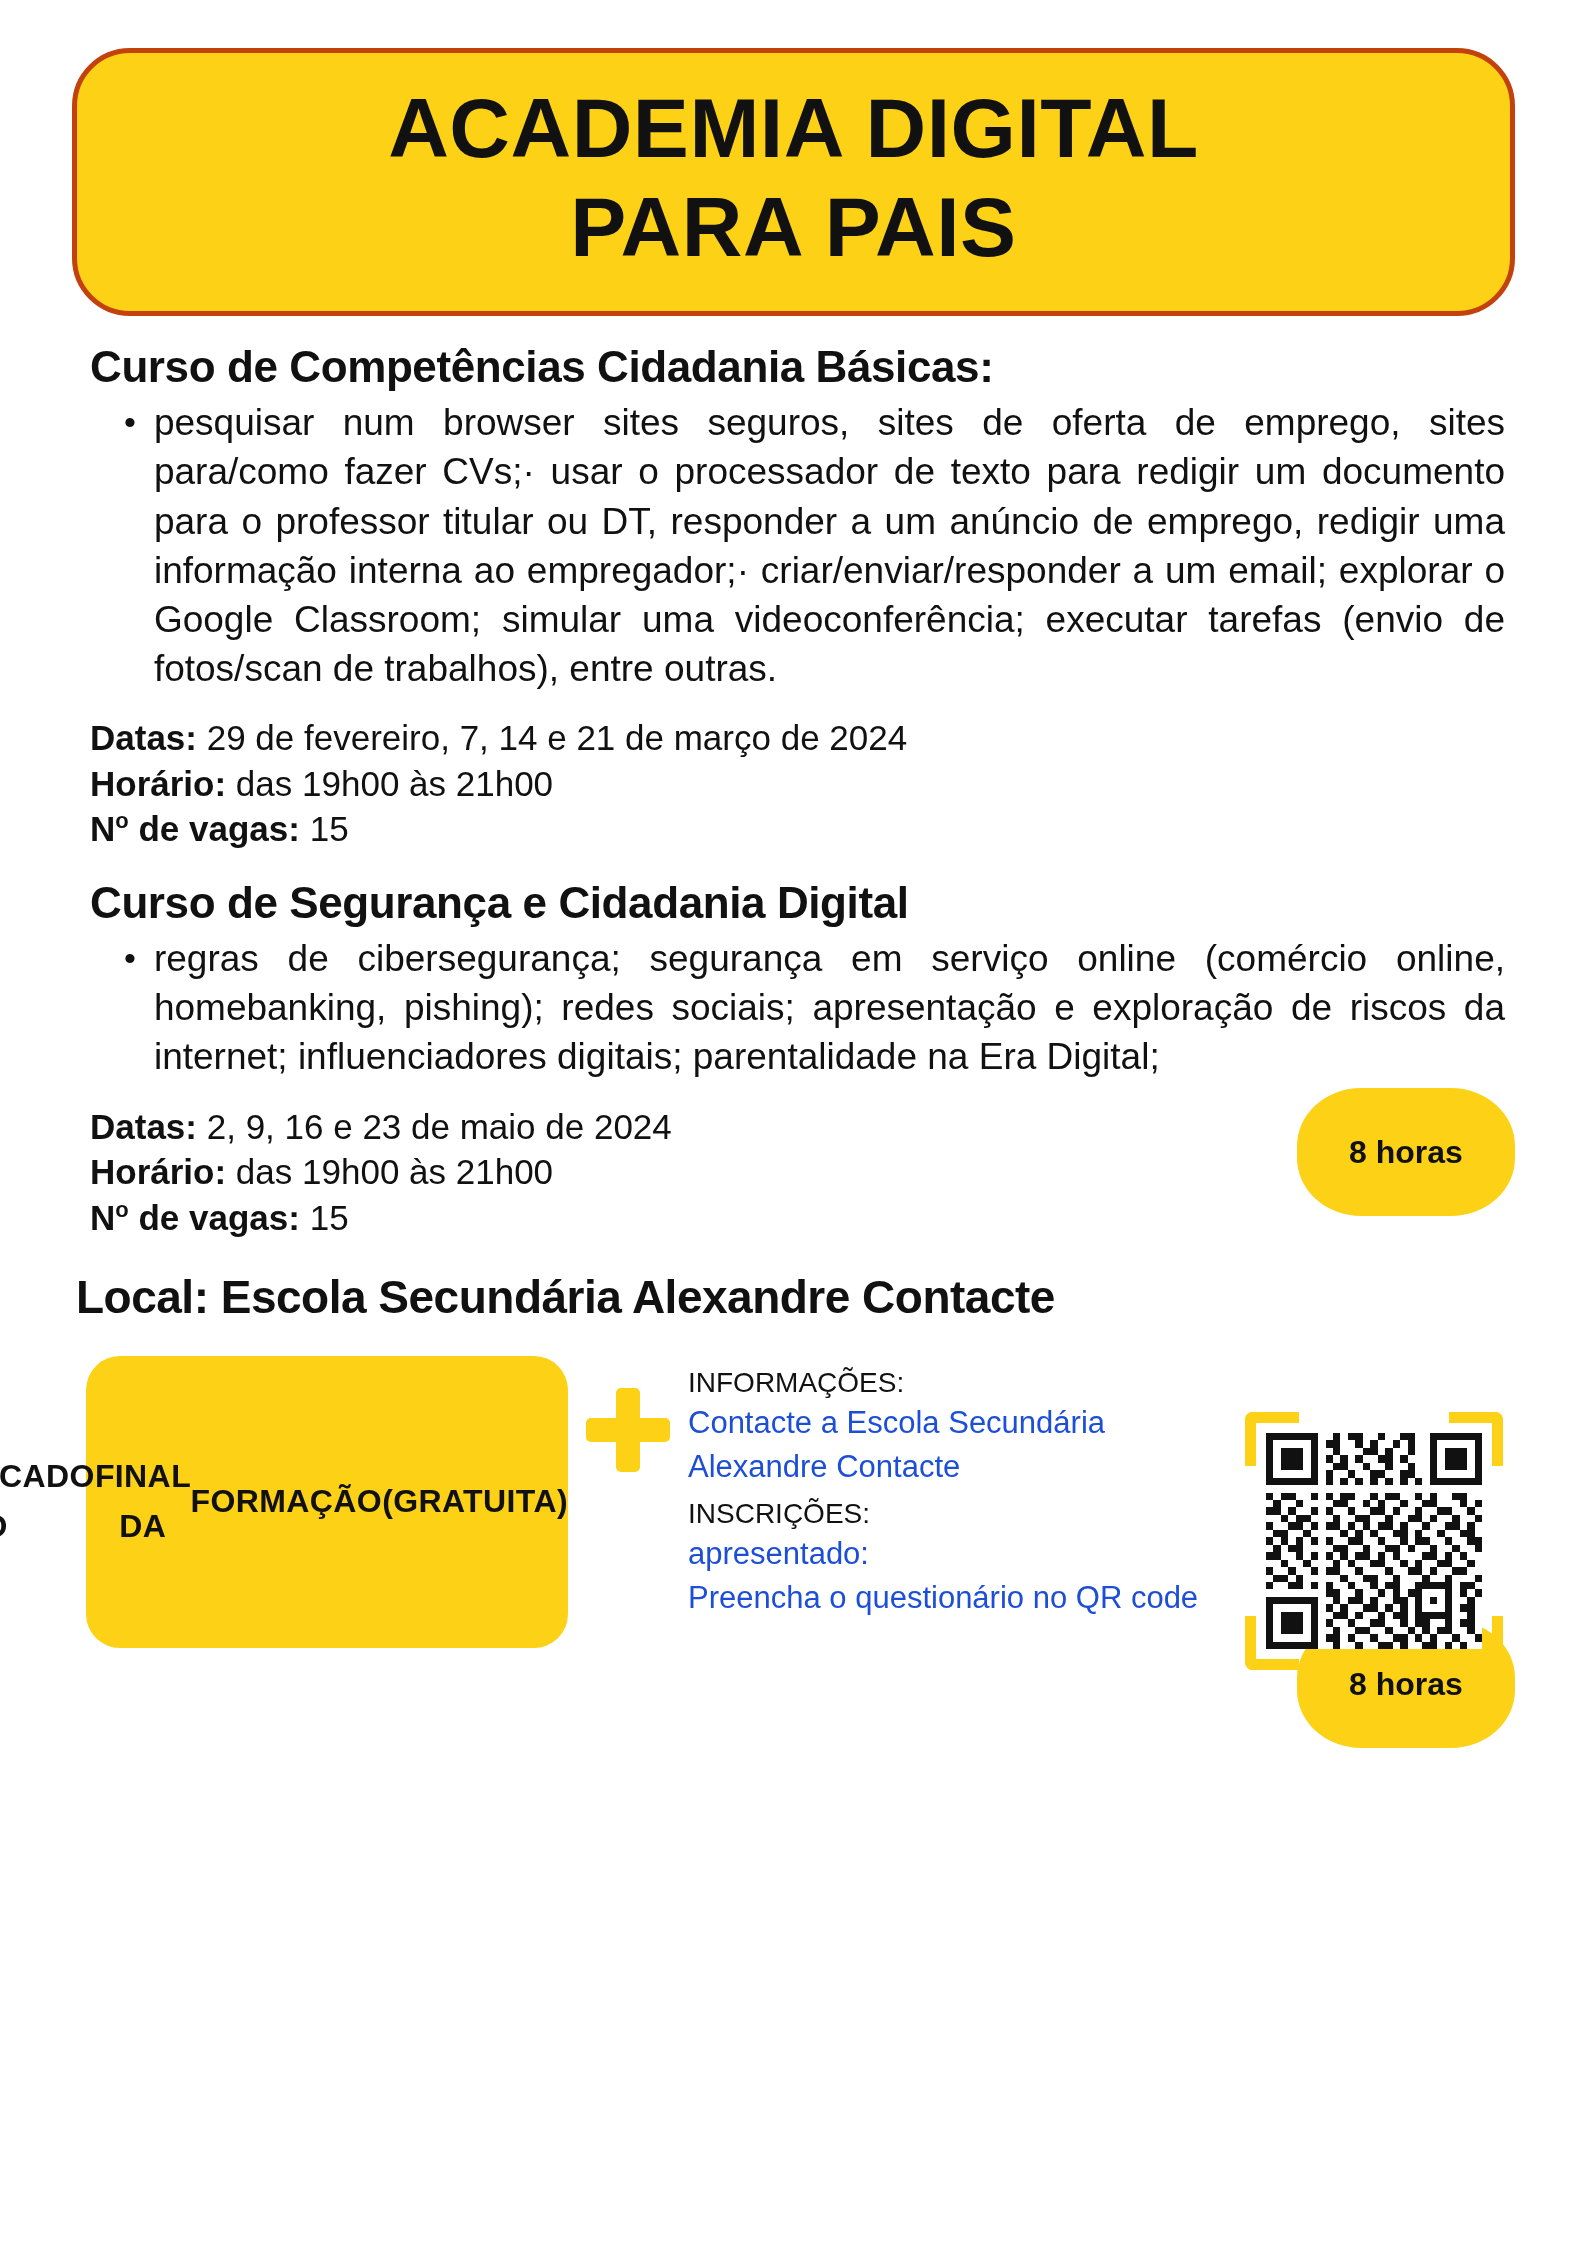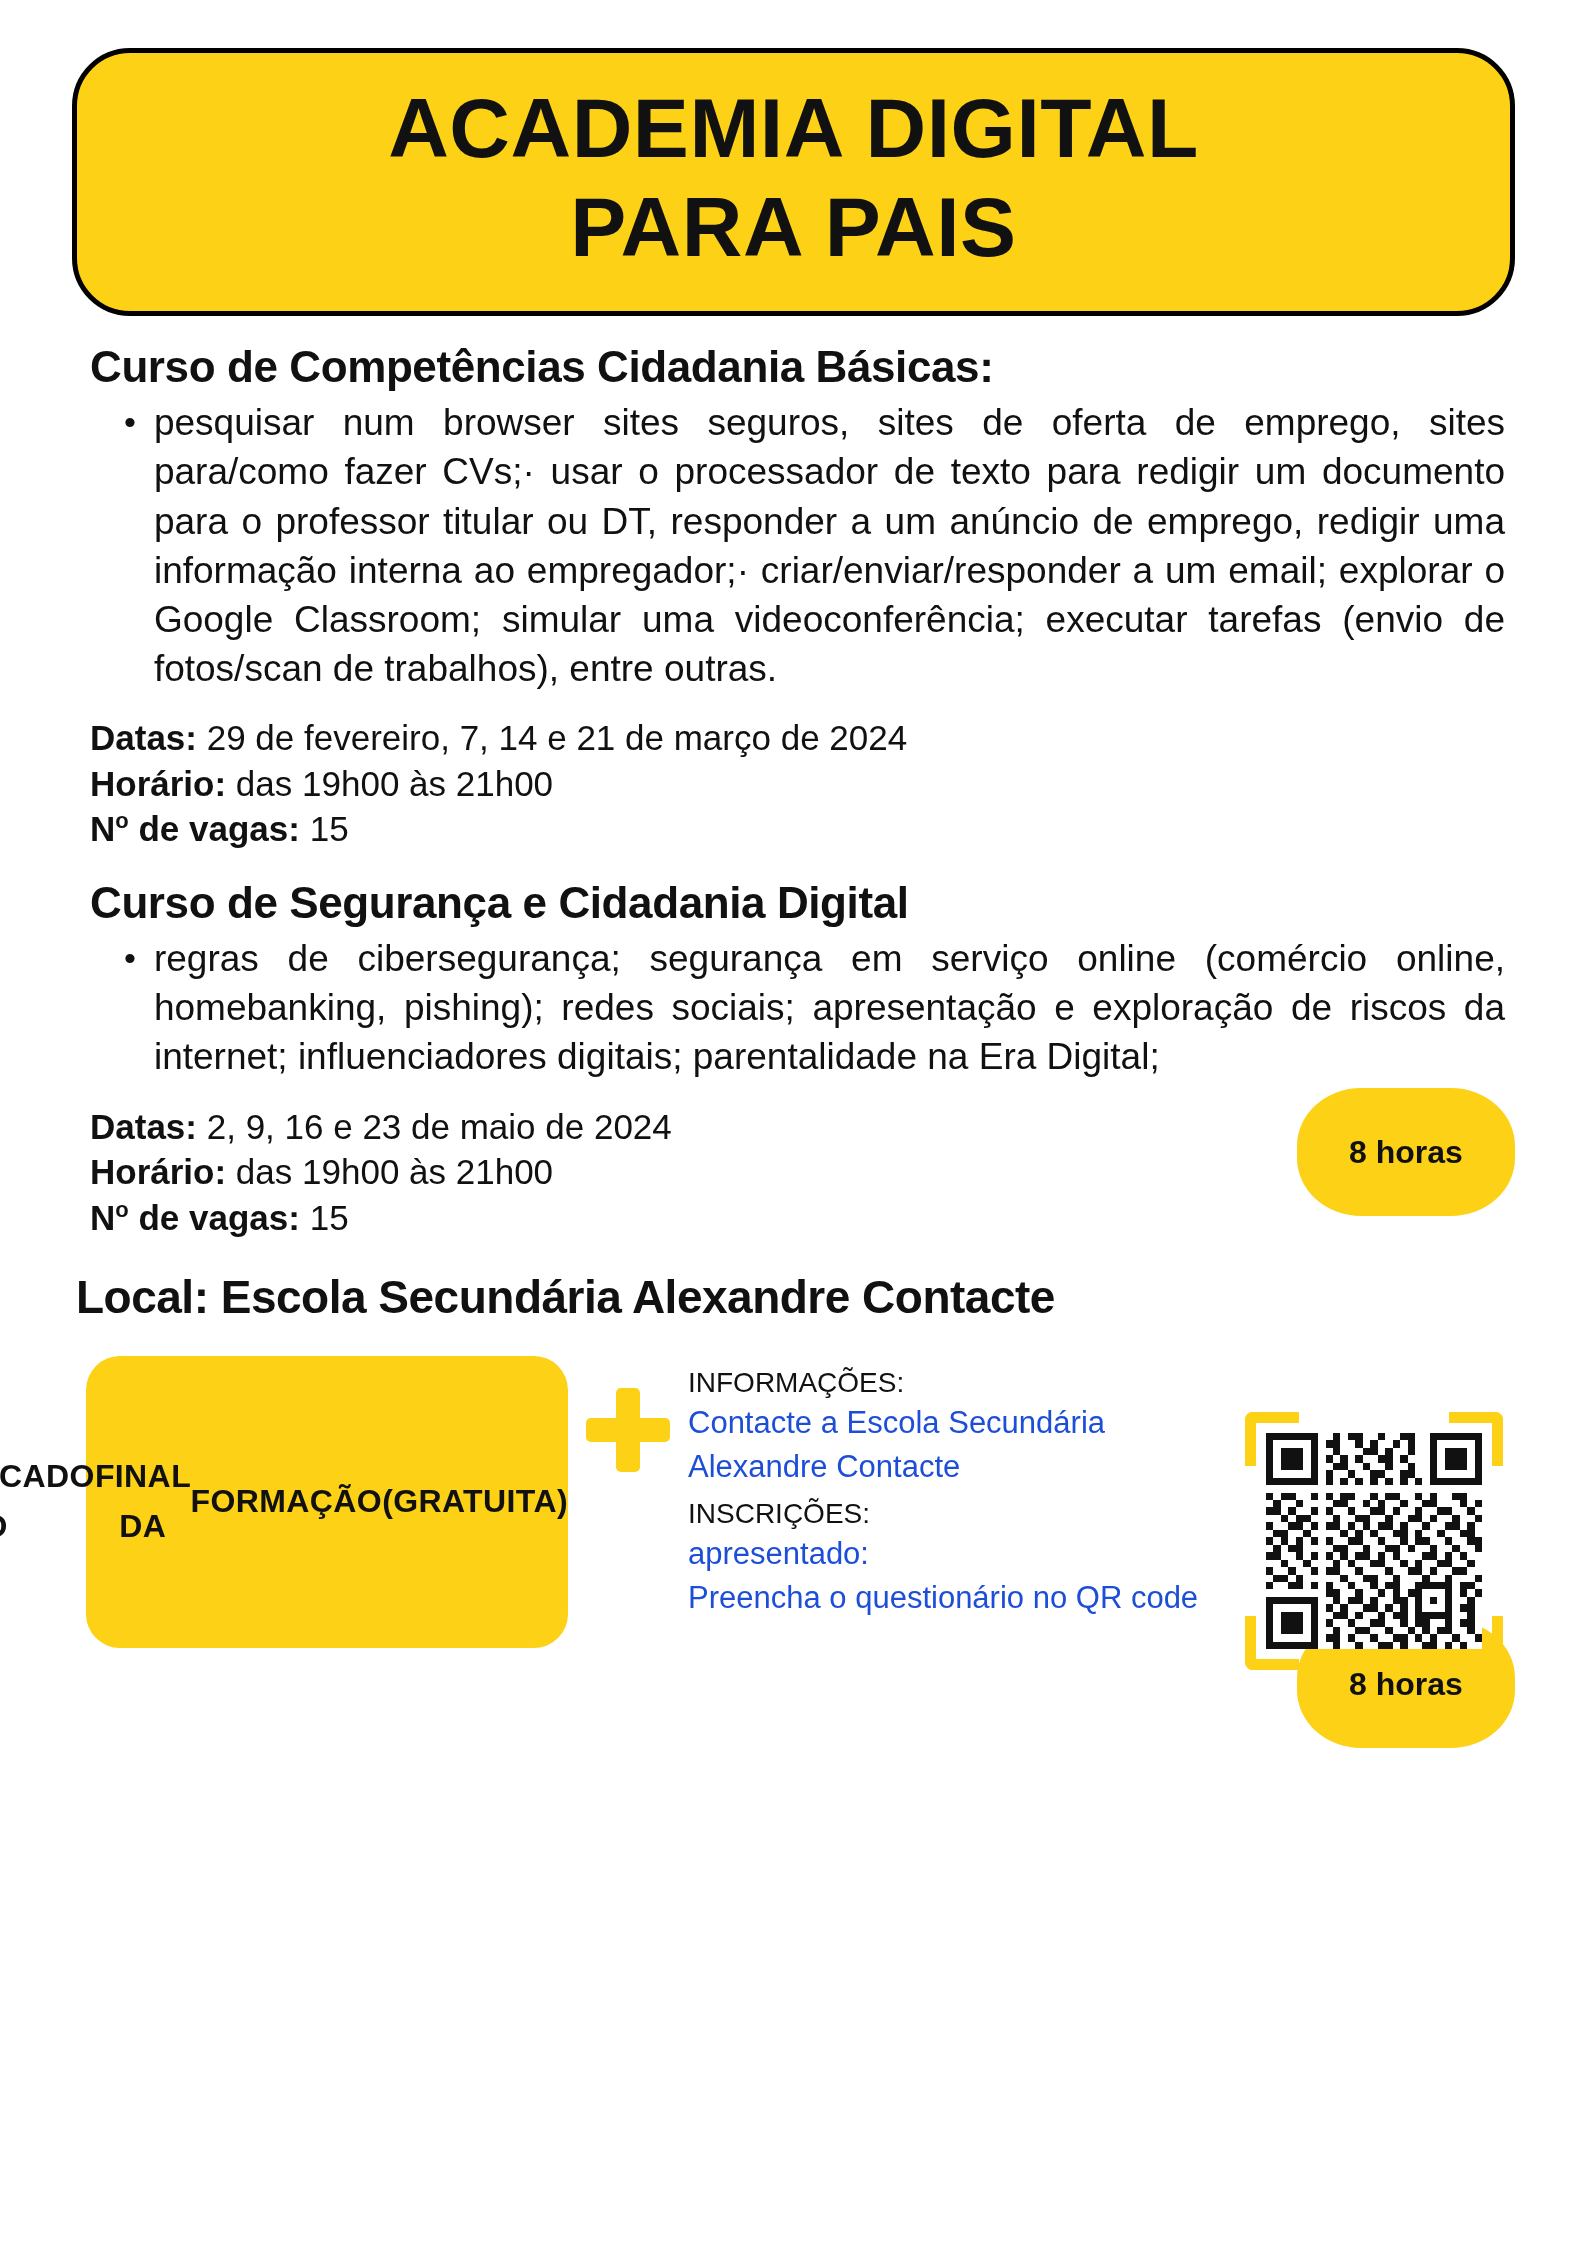--- a/index.html
+++ b/index.html
@@ -20,21 +20,21 @@
     width: 1587px;
     height: 2245px;
     padding: 0 72px;
     position: relative;
   }
 
   
   .title-banner {
     margin-top: 48px;
     background: #FCD116;
-    border: 5px solid #000000;
+    border: 5px solid #c2410c;
     border-radius: 58px;
     padding: 26px 30px 34px 30px;
     text-align: center;
   }
   .title-line {
     font-size: 84px;
     font-weight: 800;
     letter-spacing: 0.5px;
     line-height: 1.18;
     color: #111111;

